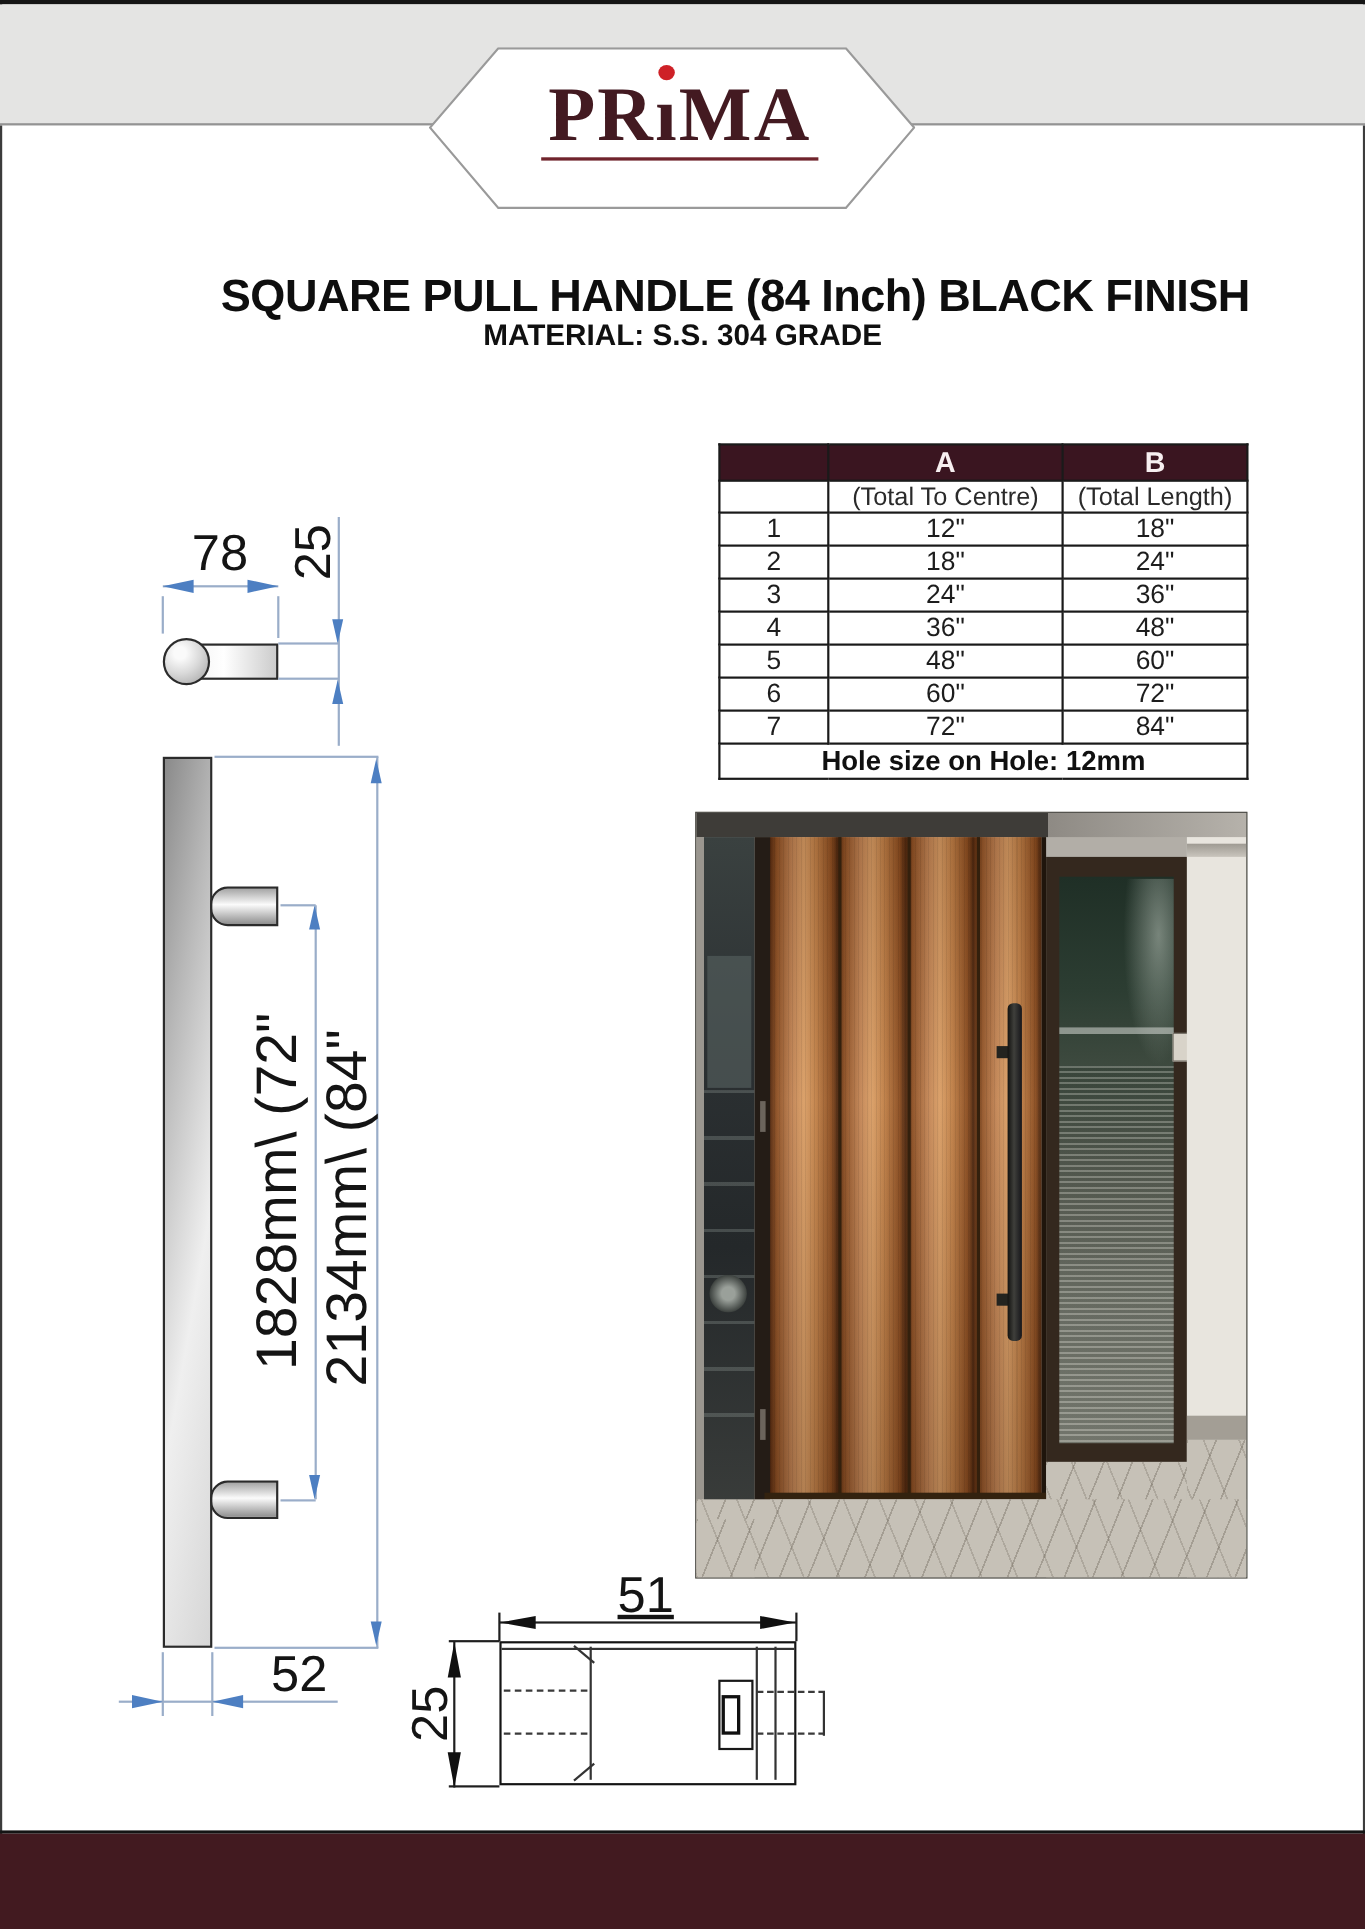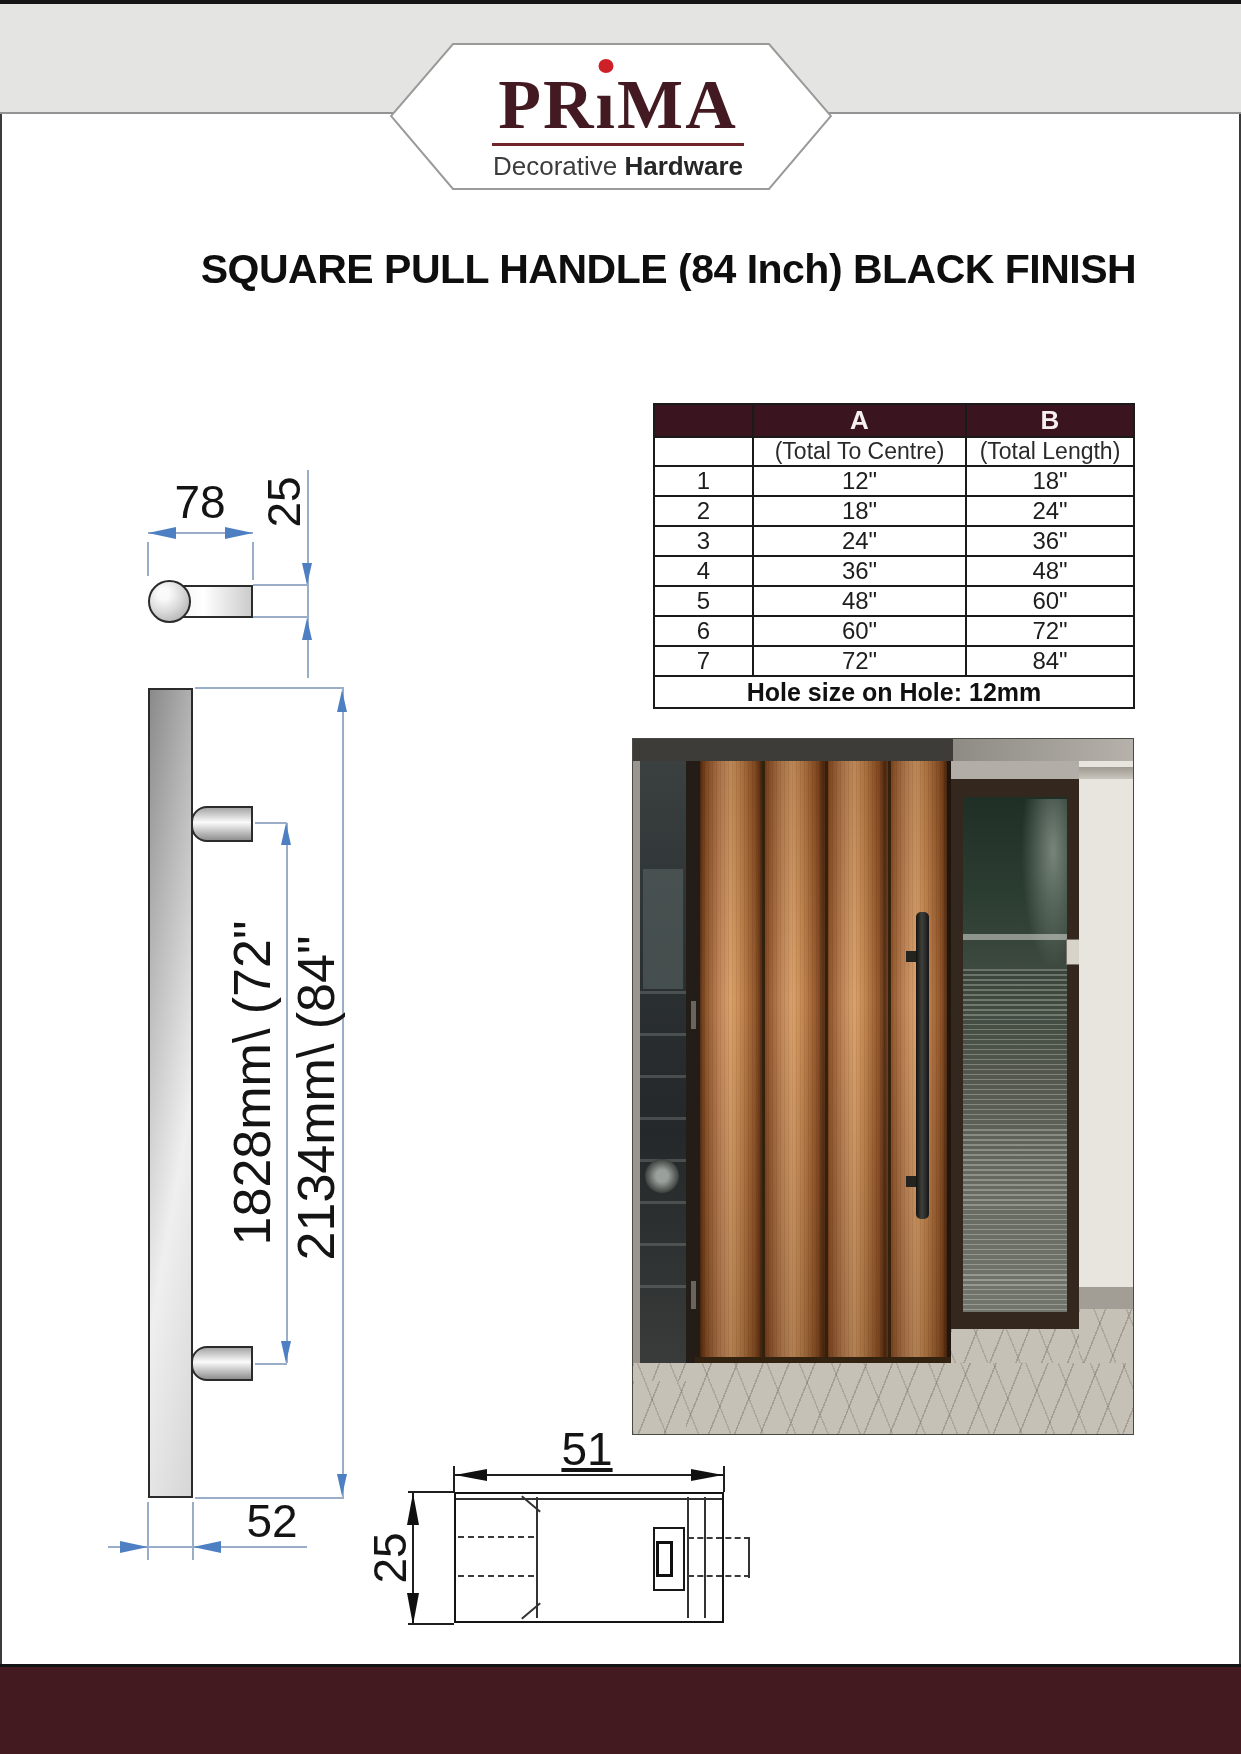--- a/index.html
+++ b/index.html
@@ -79,24 +79,24 @@
   <div class="abs" id="topbar"></div>
   <div class="abs" id="grayband"></div>
   <div class="abs" id="hexwrap">
     <svg width="442" height="147" viewBox="0 0 442 147">
       <polygon points="63,1 379,1 441,73 379,146 63,146 1,73" fill="#ffffff" stroke="#9a9a9a" stroke-width="2"></polygon>
     </svg>
   </div>
   <div class="abs" id="brand">
     <div class="brand-main"><span>PR</span><span class="logo-i">ı</span><span>MA</span></div>
     <div class="brand-rule"></div>
-    <div class="brand-tag"><span>Decorative</span> <span class="bold">Hardware</span></div>
   </div>
 
   <div class="abs title1">SQUARE PULL HANDLE (84 Inch) BLACK FINISH</div>
+  <div class="abs title2">MATERIAL: S.S. 304 GRADE</div>
 
   <table id="sizetable" class="abs">
     <colgroup>
         <col style="width:99px">
         <col style="width:213px">
         <col style="width:168px">
       </colgroup>
     <tbody>
         <tr class="hdr">
       <td></td>

